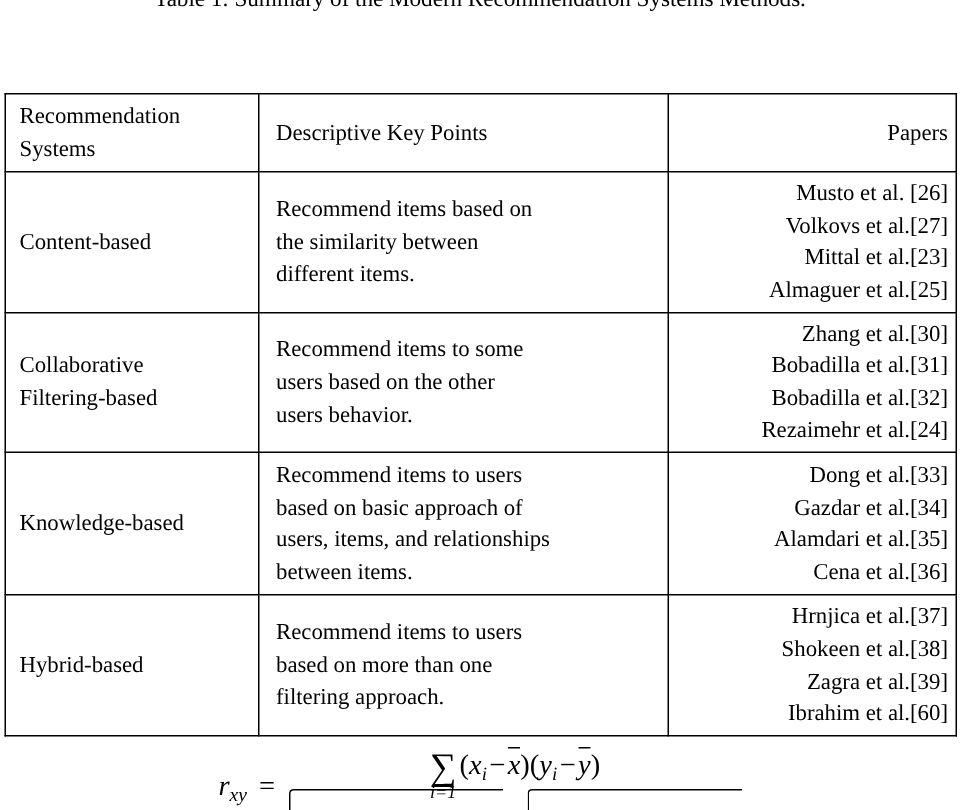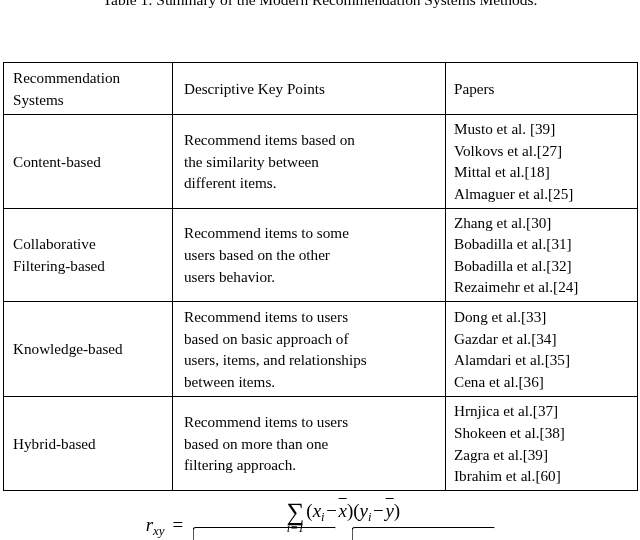--- a/index.html
+++ b/index.html
@@ -54,20 +54,21 @@
   .col-c { width: 192px; }
 
   .cell {
     padding: 4px 7px 4px 9px;
   }
   .cell-mid {
     padding: 4px 7px 4px 11px;
   }
   .cell-pap {
     padding: 3px 5px 3px 8px;
+    text-align: right;
   }
   .hdr-row td { height: 49px; }
   .hdr .cell { padding-left: 9px; }
 
   .line { display: block; white-space: nowrap; }
 
   
   .r1 td { height: 89px; }
   .r2 td { height: 89px; }
   .r3 td { height: 89px; }
@@ -210,23 +211,23 @@
         </td>
         <td>
           <div class="cell-mid">
             <span class="line">Recommend items based on</span>
             <span class="line">the similarity between</span>
             <span class="line">different items.</span>
           </div>
         </td>
         <td>
           <div class="cell-pap">
-            <span class="line">Musto et al. [39]</span>
+            <span class="line">Musto et al. [26]</span>
             <span class="line">Volkovs et al.[27]</span>
-            <span class="line">Mittal et al.[18]</span>
+            <span class="line">Mittal et al.[23]</span>
             <span class="line">Almaguer et al.[25]</span>
           </div>
         </td>
       </tr>
 
       <tr class="r2">
         <td>
           <div class="cell">
             <span class="line">Collaborative</span>
             <span class="line">Filtering-based</span>

